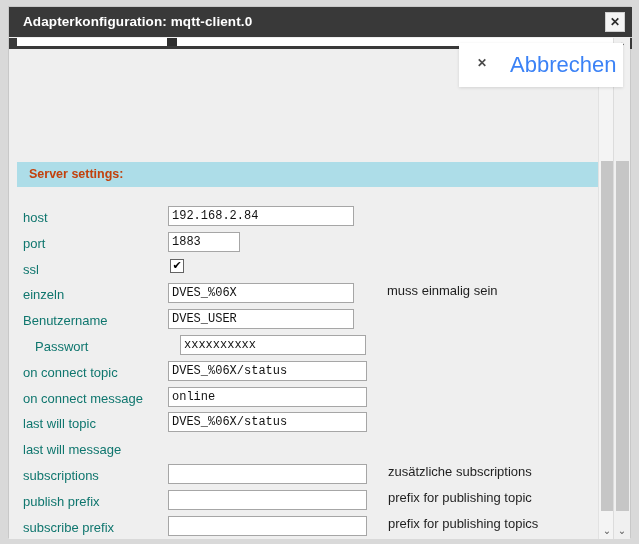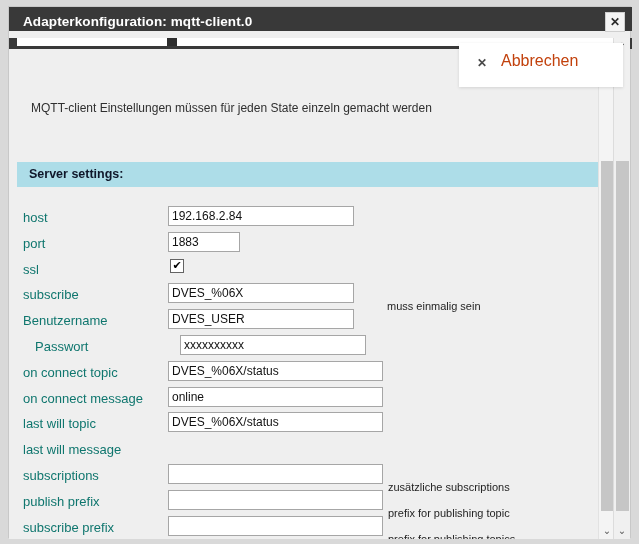--- a/index.html
+++ b/index.html
@@ -25,21 +25,21 @@
     background: #efefef;
     box-sizing: border-box;
     border: 1px solid #c8c8c8;
   }
 
   
   #titlebar {
     position: absolute;
     left: 0; top: 0;
     width: 623px;
-    height: 24px;
+    height: 30px;
     background: #393939;
     box-sizing: border-box;
   }
   #titlebar-text {
     position: absolute;
     left: 14px;
     top: 7px;
     color: #ffffff;
     font-size: 13.5px;
     font-weight: bold;
@@ -110,24 +110,24 @@
     position: absolute;
     left: 18px;
     top: 14px;
     font-size: 12px;
     color: #4a4a4a;
     font-weight: bold;
     line-height: 1;
   }
   #cancel-label {
     position: absolute;
-    left: 42px;
+    left: 51px;
     top: 9px;
-    font-size: 16px;
-    color: #c2410c;
+    font-size: 22px;
+    color: #3b82f6;
     white-space: nowrap;
   }
 
   
   #outer-scroll-track {
     position: absolute;
     right: 0;
     top: 31px;
     width: 17px;
     height: 501px;
@@ -221,21 +221,21 @@
     width: 581px;
     height: 25px;
     background: #addde8;
   }
   #section-header-text {
     position: absolute;
     left: 12px;
     top: 5px;
     font-size: 12.5px;
     font-weight: bold;
-    color: #0f172a;
+    color: #c2410c;
     white-space: nowrap;
   }
 
   .row {
     position: absolute;
     left: 0;
     height: 26px;
     width: 589px;
   }
   .row-label {
@@ -247,33 +247,33 @@
     white-space: nowrap;
   }
   .row-input {
     position: absolute;
     left: 159px;
     top: 0px;
     height: 20px;
     box-sizing: border-box;
     border: 1px solid #a6a6a6;
     background: #ffffff;
-    font-family: Liberation Sans, sans-serif;
+    font-family: Liberation Mono, monospace;
     font-size: 12px;
     color: #111111;
     padding: 0 3px;
     outline: none;
   }
   .w-narrow { width: 186px; }
   .w-mid    { width: 72px; }
-  .w-wide   { width: 215px; }
+  .w-wide   { width: 199px; }
   .row-hint {
     position: absolute;
-    top: 17px;
-    font-size: 11px;
+    top: 0;
+    font-size: 13px;
     color: #1f1f1f;
     white-space: nowrap;
   }
   .checkbox {
     position: absolute;
     left: 161px;
     top: 1px;
     width: 14px;
     height: 14px;
     box-sizing: border-box;
@@ -306,41 +306,40 @@
 
   <div id="cancel-panel">
     <span id="cancel-x">✕</span>
     <span id="cancel-label">Abbrechen</span>
   </div>
 
   <div id="inner-panel">
 
     <div id="content">
 
-      <div id="intro-text">MQTT-client Einstellungen müssen für jeden State einzeln gemacht werden</div>
 
       <div id="section-header">
         <div id="section-header-text">Server settings:</div>
       </div>
 
       <div id="field-rows">
           <div class="row" style="top: 157px;">
             <div class="row-label">host</div>
             <input type="text" class="row-input w-narrow" value="192.168.2.84" style="">
           </div>
           <div class="row" style="top: 182.8px;">
             <div class="row-label">port</div>
             <input type="text" class="row-input w-mid" value="1883" style="">
           </div>
           <div class="row" style="top: 208.6px;">
             <div class="row-label">ssl</div>
             <div class="checkbox">✔</div>
           </div>
           <div class="row" style="top: 234.4px;">
-            <div class="row-label">subscribe</div>
+            <div class="row-label">einzeln</div>
             <input type="text" class="row-input w-narrow" value="DVES_%06X" style="">
             <div class="row-hint" style="left: 378px;">muss einmalig sein</div>
           </div>
           <div class="row" style="top: 260.2px;">
             <div class="row-label">Benutzername</div>
             <input type="text" class="row-input w-narrow" value="DVES_USER" style="">
           </div>
           <div class="row" style="top: 286px; margin-left: 12px;">
             <div class="row-label">Passwort</div>
             <input type="text" class="row-input w-narrow" value="xxxxxxxxxx" style="">

